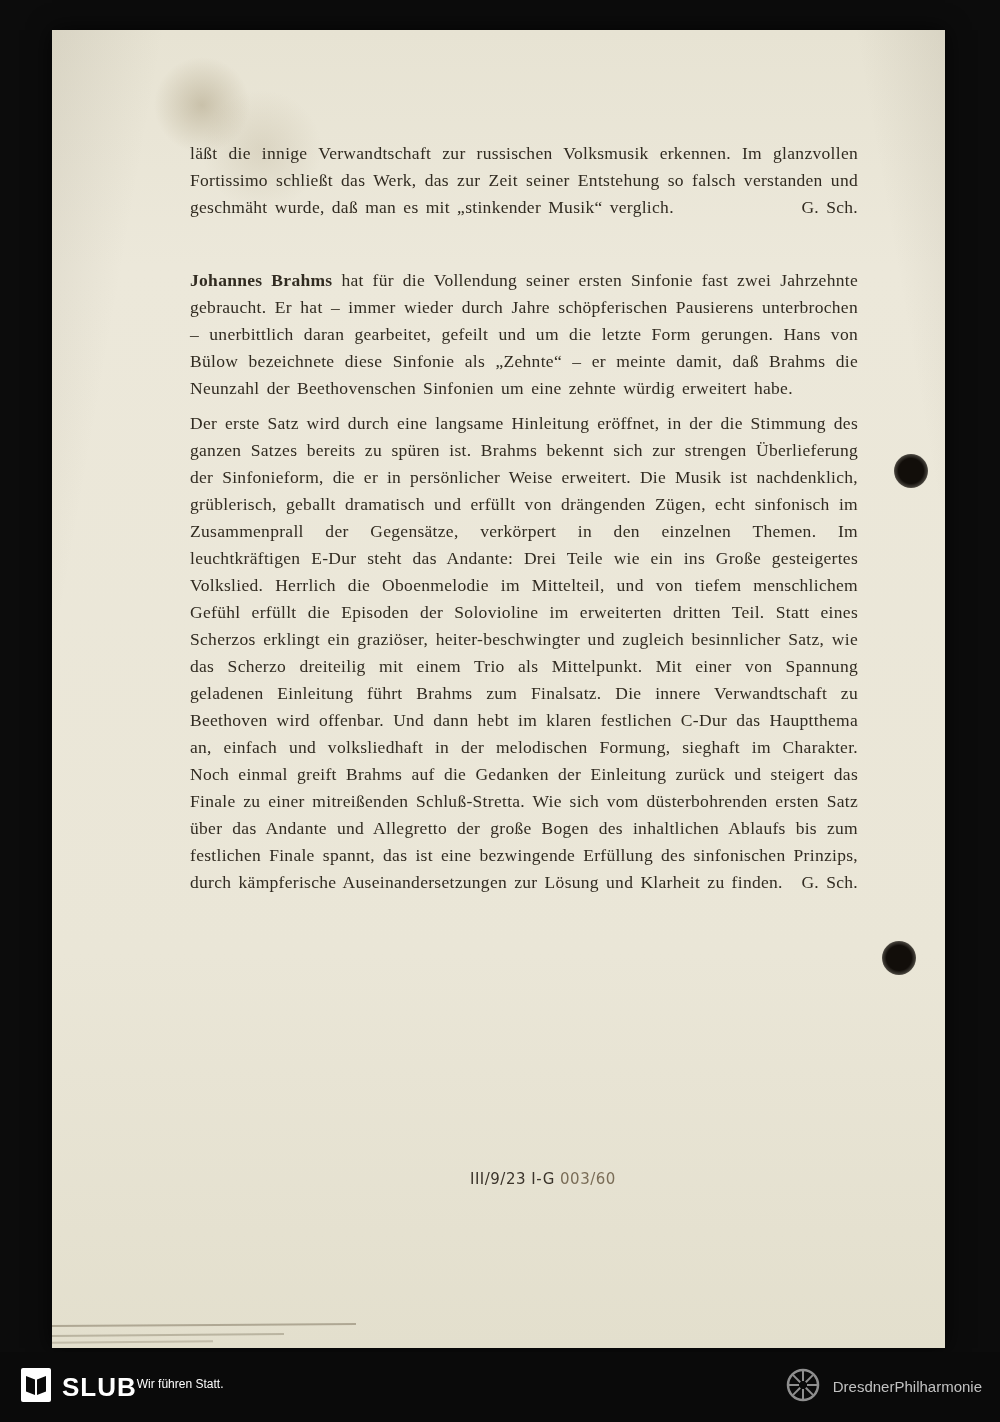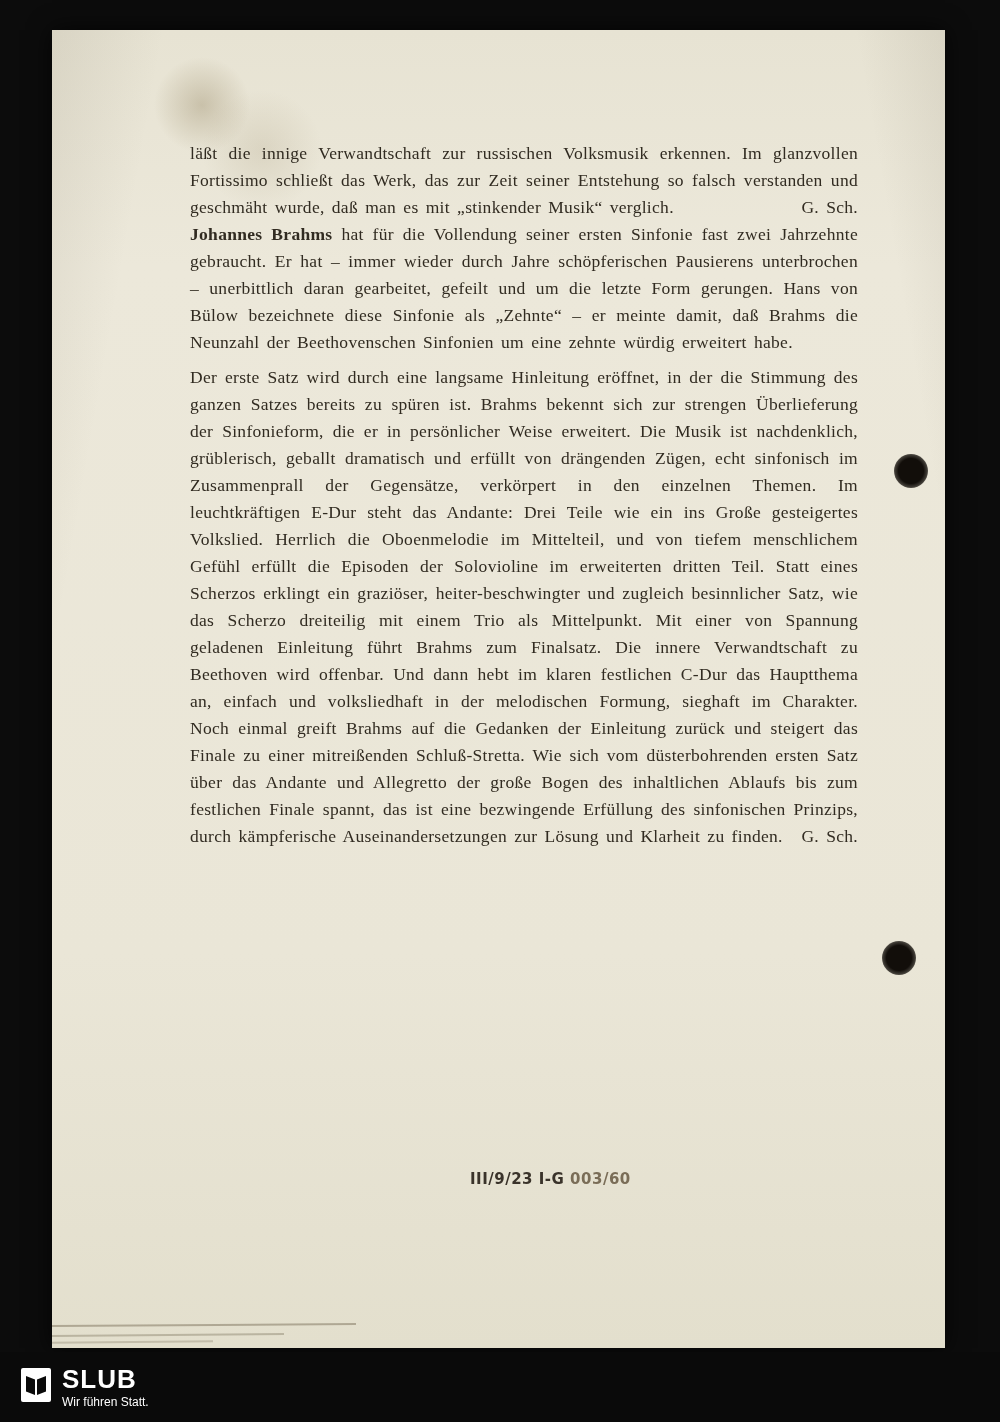--- a/index.html
+++ b/index.html
@@ -63,40 +63,39 @@
     font-size: 17.5px;
     line-height: 27px;
     text-align: justify;
     letter-spacing: 0.3px;
     word-spacing: 2.5px;
   }
   .para {
     position: relative;
     margin: 0;
   }
-  .para.p2 { }
+  .para.p2 { margin-top: 46px; }
   .para.p3 { margin-top: 8px; }
   .lead { font-weight: bold; }
   .sig {
     position: absolute;
     right: 0;
     bottom: 0;
   }
 
   
   .stamp {
     position: absolute;
     left: 418px;
     top: 1140px;
     font-family: "DejaVu Sans", sans-serif;
     font-size: 15px;
     letter-spacing: 0.5px;
     color: #3a332a;
     white-space: nowrap;
-    font-weight: bold;
   }
   .stamp .light { color: #7a6d57; }
 
   
   .footer {
     position: absolute;
     left: 0;
     bottom: 0;
     width: 100%;
     height: 70px;
@@ -106,21 +105,21 @@
     justify-content: space-between;
     padding: 0 18px 0 20px;
     box-sizing: border-box;
     font-family: "Liberation Sans", sans-serif;
   }
   .brand {
     display: flex;
     align-items: center;
     gap: 10px;
   }
-  .brand-text { display: flex; flex-direction: column; }
+  .brand-text { display: flex; flex-direction: row; }
   .slub-name {
     color: #ffffff;
     font-size: 26px;
     font-weight: bold;
     letter-spacing: 1px;
     line-height: 26px;
   }
   .slub-tagline {
     color: #ffffff;
     font-size: 12px;
@@ -178,14 +177,35 @@
         <path d="M6 10 L15 13.5 L15 29 L6 25.5 Z" fill="#0a0a0a"></path>
         <path d="M26 10 L17 13.5 L17 29 L26 25.5 Z" fill="#0a0a0a"></path>
       </svg>
     </span>
     <span class="brand-text">
       <span class="slub-name">SLUB</span>
       <span class="slub-tagline">Wir führen Statt.</span>
     </span>
   </div>
 
+  <div class="brand">
+    <span>
+      <svg width="40" height="40" viewBox="0 0 40 40" aria-hidden="true">
+        <circle cx="20" cy="20" r="15" fill="none" stroke="#8f8f8f" stroke-width="2.5"></circle>
+        <g stroke="#8f8f8f" stroke-width="2">
+          <line x1="20" y1="6" x2="20" y2="16"></line>
+          <line x1="20" y1="24" x2="20" y2="34"></line>
+          <line x1="6" y1="20" x2="16" y2="20"></line>
+          <line x1="24" y1="20" x2="34" y2="20"></line>
+          <line x1="10.1" y1="10.1" x2="17.2" y2="17.2"></line>
+          <line x1="22.8" y1="22.8" x2="29.9" y2="29.9"></line>
+          <line x1="29.9" y1="10.1" x2="22.8" y2="17.2"></line>
+          <line x1="17.2" y1="22.8" x2="10.1" y2="29.9"></line>
+        </g>
+      </svg>
+    </span>
+    <span class="brand-text">
+      <span class="dp-text">Dresdner</span>
+      <span class="dp-text">Philharmonie</span>
+    </span>
+  </div>
 
 </div>
 
 </body></html>

